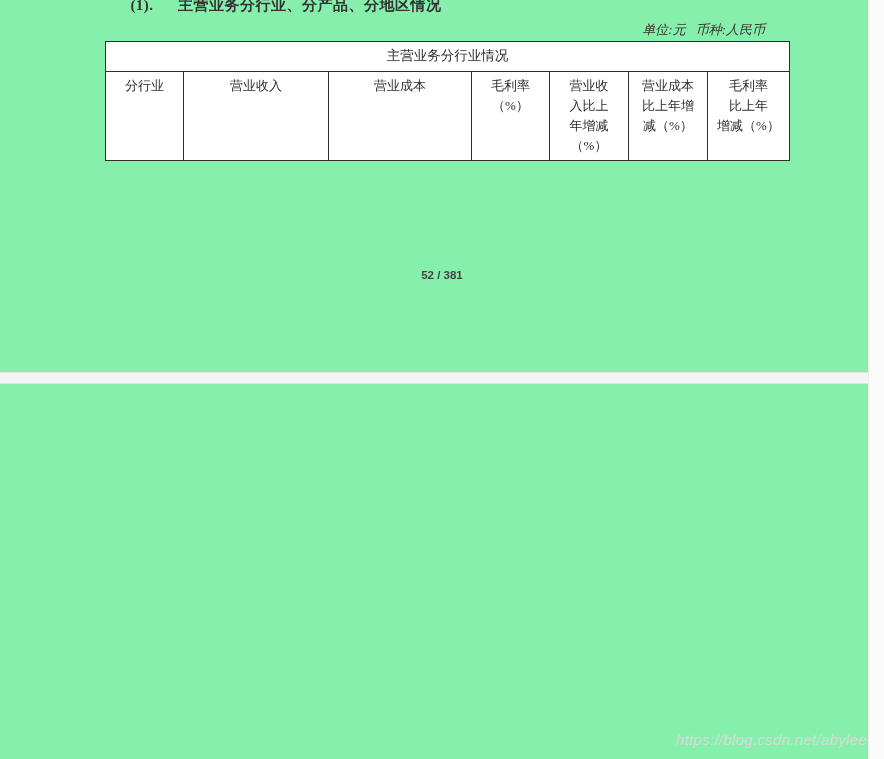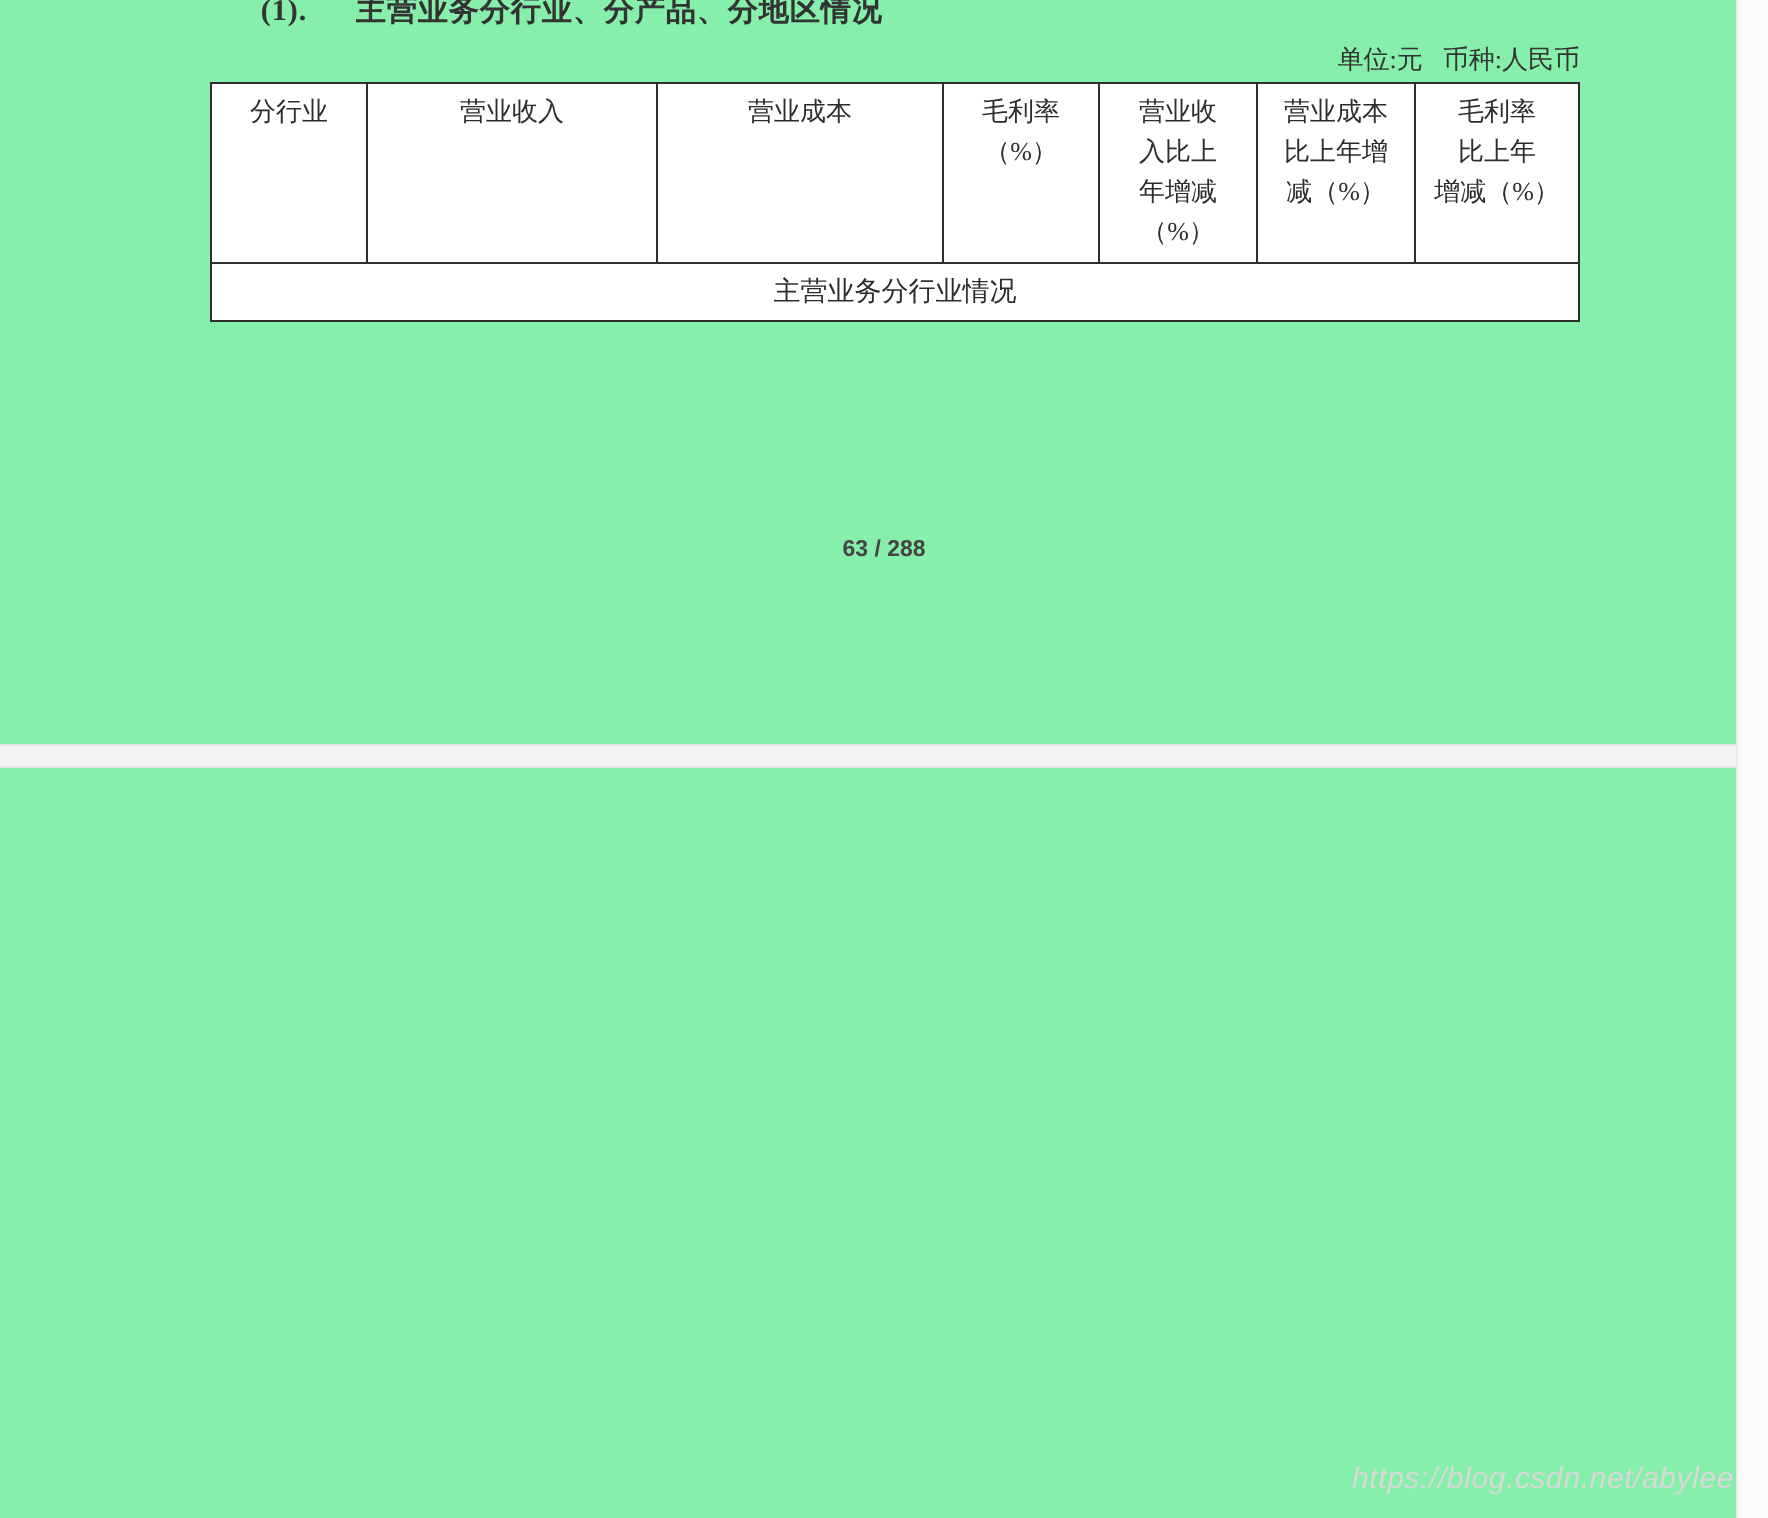--- a/index.html
+++ b/index.html
@@ -63,24 +63,25 @@
     white-space: nowrap;
     color: #333;
   }
   .section-heading .num {
     display: inline-block;
     width: 72px;
   }
   .unit-line {
     position: absolute;
     top: 21px;
-    right: 78px;
+    right: 103px;
     font-size: 13px;
     color: #333;
     white-space: nowrap;
+    font-style: italic;
   }
   .unit-line .sep { display: inline-block; width: 10px; }
 
   .page-number {
     position: absolute;
     top: 269px;
     left: 0;
     width: 884px;
     text-align: center;
     font-size: 11.5px;
@@ -187,20 +188,23 @@
       <col class="c0">
         <col class="c1">
         <col class="c2">
         <col class="c3">
         <col class="c4">
         <col class="c5">
         <col class="c6">
     </colgroup>
     <tbody>
       <tr>
+        <td class="cap" colspan="7">主营业务分行业情况</td>
+      </tr>
+      <tr>
         <td class="hcell">分行业</td>
         <td class="hcell">营业收入</td>
         <td class="hcell">营业成本</td>
         <td class="hcell">
           <div>毛利率</div>
           <div>（%）</div>
         </td>
         <td class="hcell">
           <div>营业收</div>
           <div>入比上</div>
@@ -211,29 +215,26 @@
           <div>营业成本</div>
           <div>比上年增</div>
           <div>减（%）</div>
         </td>
         <td class="hcell">
           <div>毛利率</div>
           <div>比上年</div>
           <div>增减（%）</div>
         </td>
       </tr>
-      <tr>
-        <td class="cap" colspan="7">主营业务分行业情况</td>
-      </tr>
 
 
     </tbody>
   </table>
 
-  <div class="page-number">63 / 288</div>
+  <div class="page-number">52 / 381</div>
 </div>
 
 <div class="page-gap"></div>
 
 <div class="page page-two">
 
   
   
 
   

